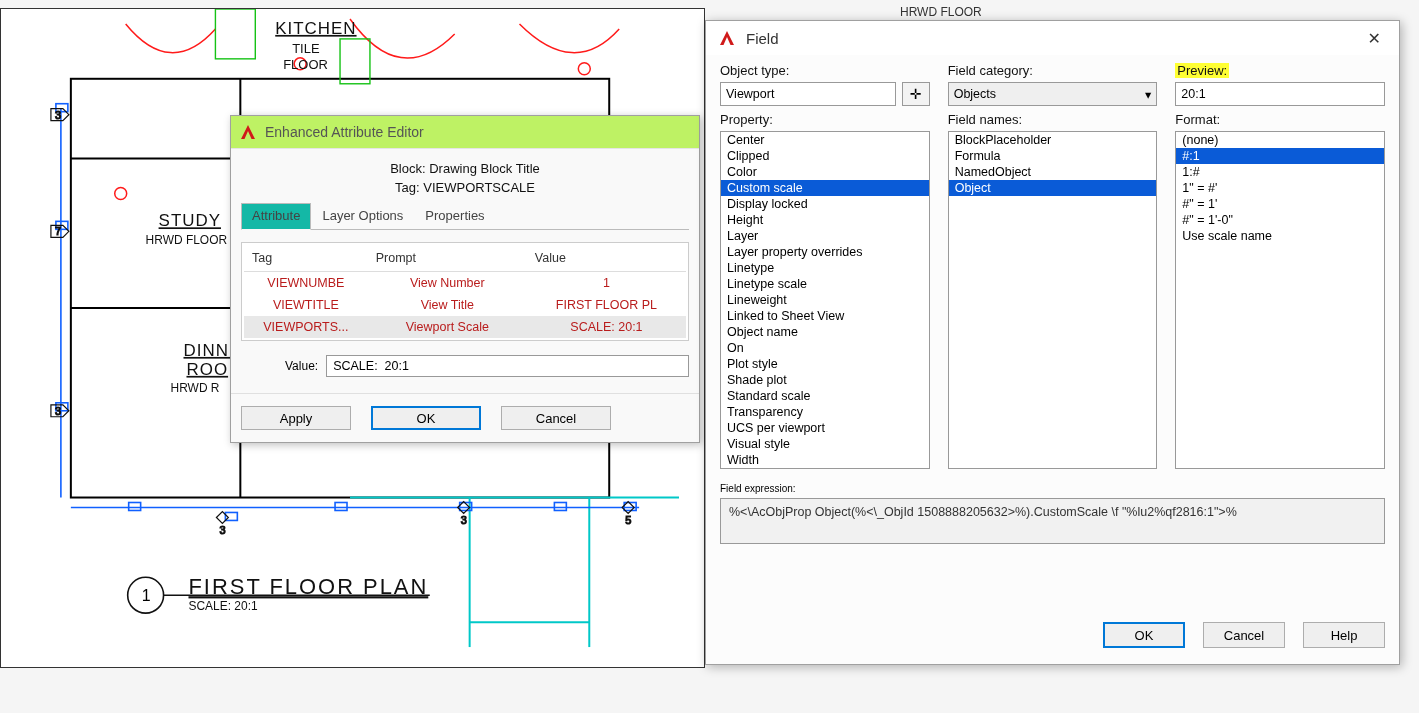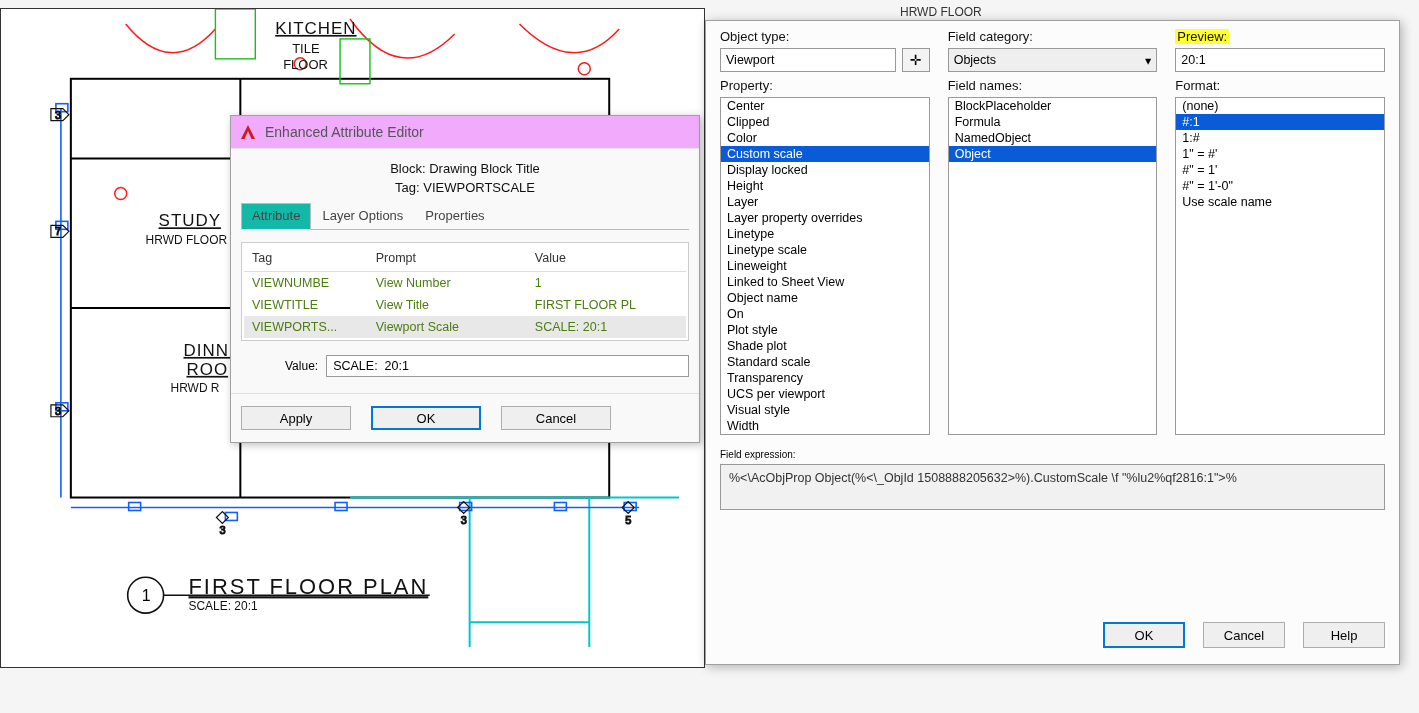--- a/index.html
+++ b/index.html
@@ -12,38 +12,38 @@
   }
   .drawing svg { width: 100%; height: 100%; }
 
   
   .dlg-attr {
     position: absolute; left: 230px; top: 115px; width: 470px;
     background: #f9f9f9; border: 1px solid #a0a0a0; box-shadow: 2px 2px 8px rgba(0,0,0,0.25);
   }
   .dlg-attr .titlebar {
     height: 32px; display: flex; align-items: center; padding: 16px 8px; gap: 8px;
-    background: #f0abfc; border-bottom: 1px solid #e5e5e5; font-size: 14px; color: #555;
+    background: #bef264; border-bottom: 1px solid #e5e5e5; font-size: 14px; color: #555;
   }
   .dlg-attr .content { padding: 8px 10px 12px; }
   .dlg-attr .kv { text-align: center; font-size: 13px; color: #111; margin: 4px 0 2px; }
   .tabs { display: flex; border-bottom: 1px solid #bbb; margin-top: 8px; }
   .tabs .tab {
     padding: 4px 10px 6px; font-size: 13px; color: #444; border: 1px solid transparent;
     border-bottom: none; margin-bottom: -1px; cursor: pointer;
   }
   .tabs .tab.active {
     border-color: #bbb; background: #14b8a6; border-bottom: 1px solid #f9f9f9;
   }
   .attr-table {
     margin-top: 12px; background: #fff; border: 1px solid #ccc; padding: 2px;
   }
   .attr-table table { width: 100%; border-collapse: collapse; font-size: 12.5px; }
   .attr-table th { text-align: left; font-weight: normal; padding: 6px 8px; border-bottom: 1px solid #ddd; color: #333; }
-  .attr-table td { padding: 4px 8px; color: #4d7c0f; }
+  .attr-table td { padding: 4px 8px; color: #b91c1c; text-align: center; }
   .attr-table tr.sel td { background: #e8e8e8; }
   .valrow { display: flex; align-items: center; gap: 8px; margin-top: 14px; margin-bottom: 4px; }
   .valrow input {
     flex: 1; font-size: 12.5px; padding: 3px 6px; border: 1px solid #999; background: #fff;
   }
   .dlg-attr .btnrow {
     display: flex; gap: 20px; padding: 12px 10px 12px; border-top: 1px solid #e0e0e0;
   }
   .btn {
     width: 110px; height: 24px; background: #efefef; border: 1px solid #adadad;
@@ -260,20 +260,31 @@
     </div>
   </div>
   <div class="btnrow">
     <button class="btn">Apply</button>
     <button class="btn primary">OK</button>
     <button class="btn">Cancel</button>
   </div>
 </div>
 
 <div class="dlg-field">
+  <div class="titlebar">
+    <div class="left">
+      <span class="a-logo">
+        <svg viewBox="0 0 18 18">
+            <path d="M2 16 L9 2 L16 16 L12.5 16 L9 8 L5.5 16 Z" fill="#d01a1a"></path>
+          </svg>
+      </span>
+      <span>Field</span>
+    </div>
+    <span class="close-x">✕</span>
+  </div>
 
   <div class="body">
     <div class="fcols">
 
       <div class="col">
         <span class="lbl">Object type:</span>
         <div class="objrow">
           <div class="textbox white" style="flex:1">
             <span>Viewport</span>
           </div>

